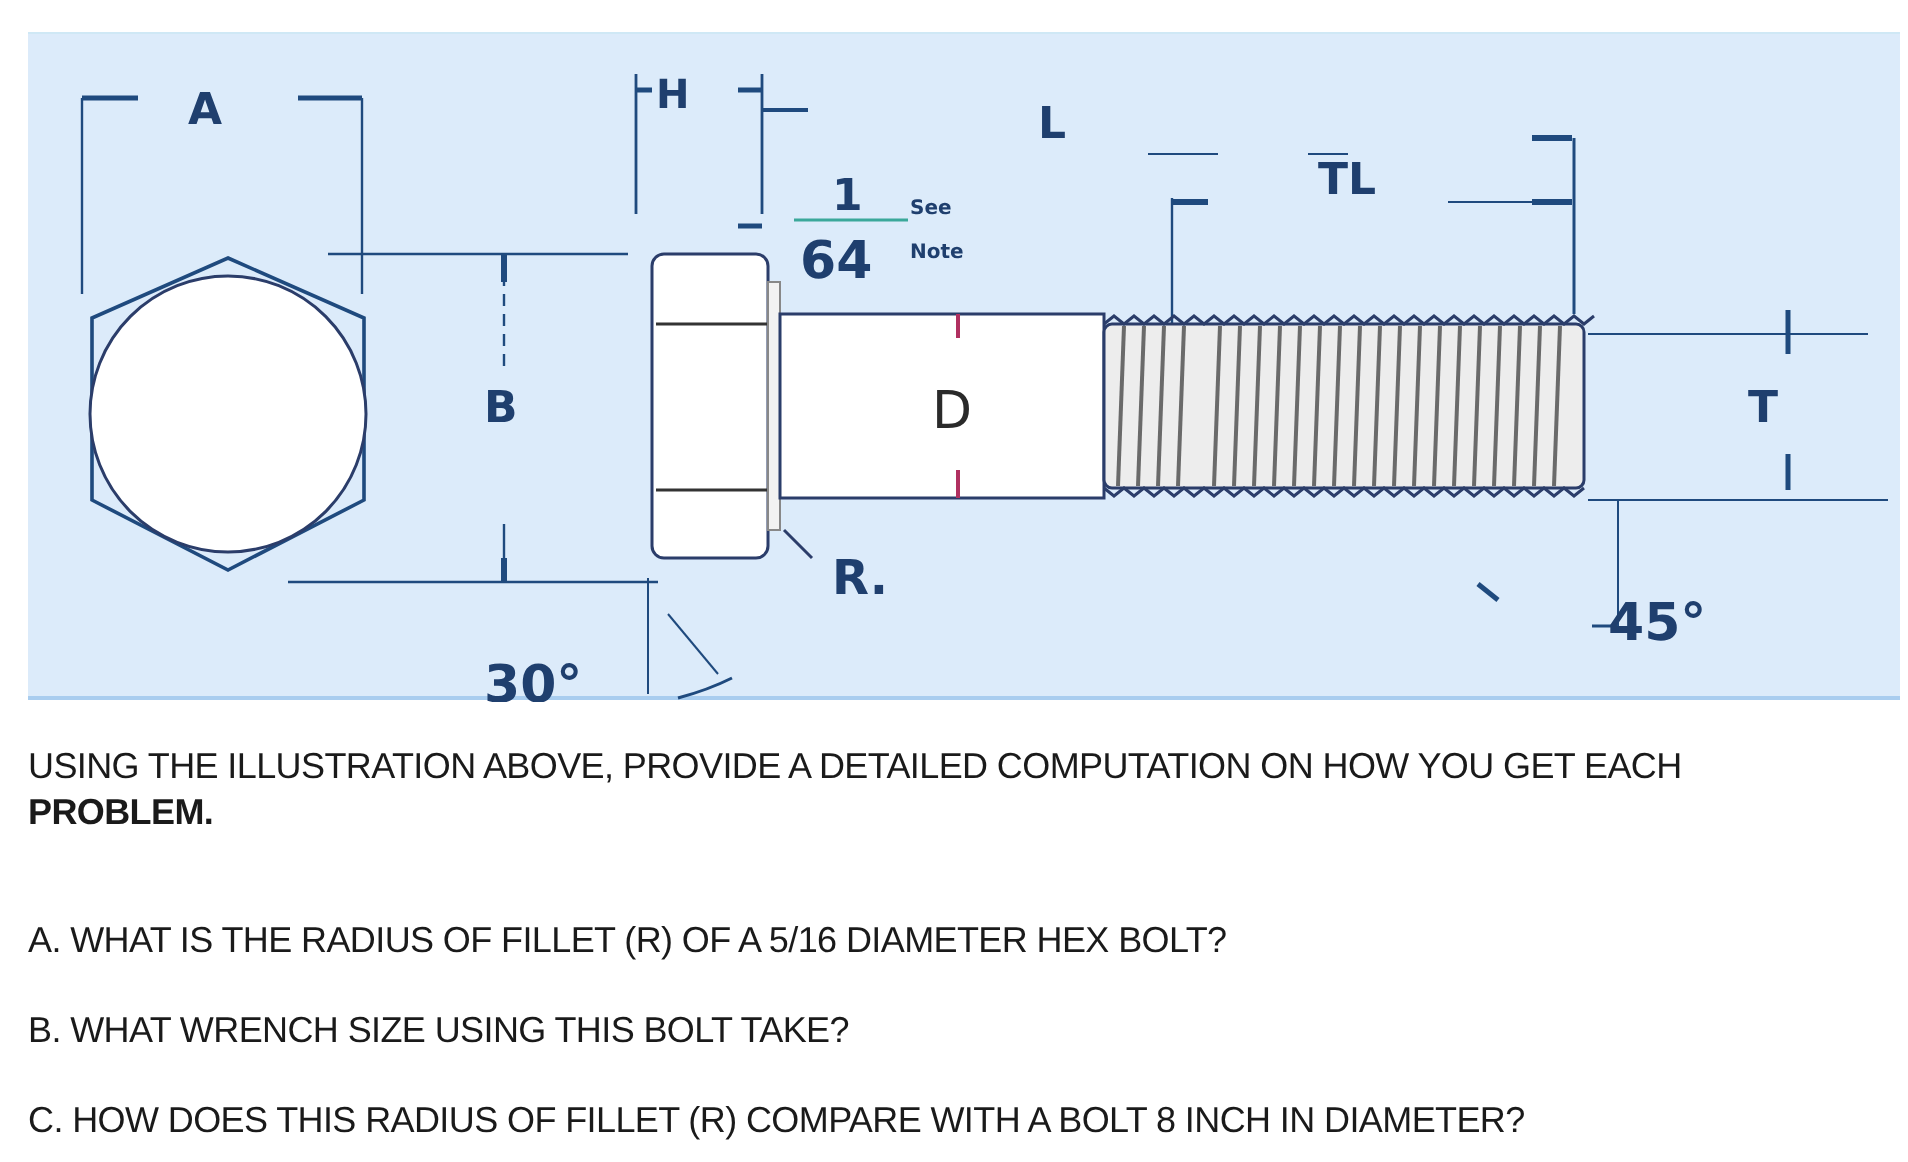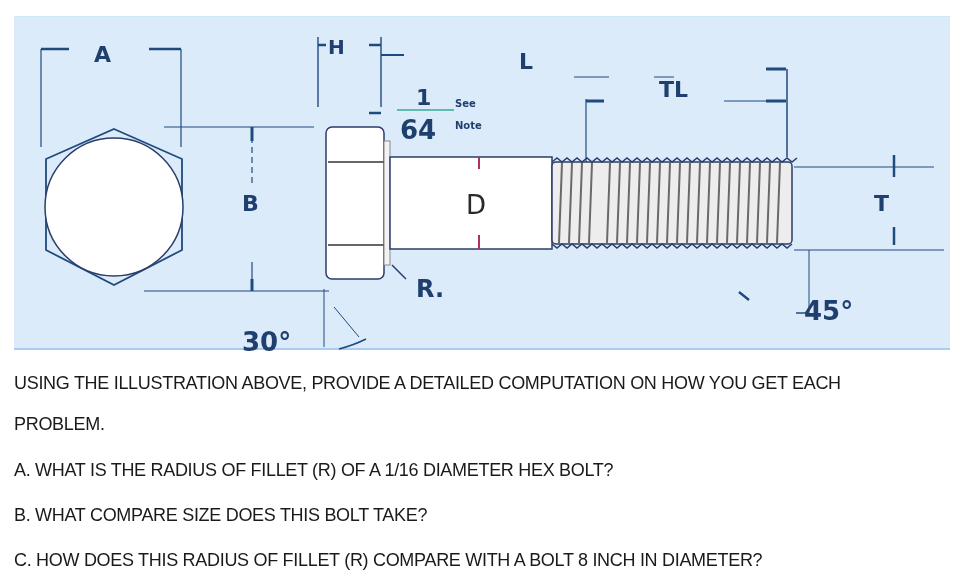--- a/index.html
+++ b/index.html
@@ -121,16 +121,16 @@
     <text class="lbl" x="402" y="88" font-size="22">1</text>
     <text class="lbl" x="386" y="122" font-size="26">64</text>
     <text class="lbl" x="441" y="90" font-size="10">See</text>
     <text class="lbl" x="441" y="112" font-size="10">Note</text>
     <text class="lbl" x="228" y="334" font-size="26">30°</text>
     <text class="lbl" x="790" y="303" font-size="26">45°</text>
   </svg>
 </div>
 
 <div class="txt" style="top:369px;">USING THE ILLUSTRATION ABOVE, PROVIDE A DETAILED COMPUTATION ON HOW YOU GET EACH</div>
-<div class="txt" style="top:410px;">PROBLEM.</div>
-<div class="txt" style="top:456px;">A. WHAT IS THE RADIUS OF FILLET (R) OF A 1/16 DIAMETER HEX BOLT?</div>
-<div class="txt" style="top:501px;">B. WHAT COMPARE SIZE DOES THIS BOLT TAKE?</div>
+<div class="txt" style="top:392px;font-weight:bold;">PROBLEM.</div>
+<div class="txt" style="top:456px;">A. WHAT IS THE RADIUS OF FILLET (R) OF A 5/16 DIAMETER HEX BOLT?</div>
+<div class="txt" style="top:501px;">B. WHAT WRENCH SIZE USING THIS BOLT TAKE?</div>
 <div class="txt" style="top:546px;">C. HOW DOES THIS RADIUS OF FILLET (R) COMPARE WITH A BOLT 8 INCH IN DIAMETER?</div>
 
 </body></html>

